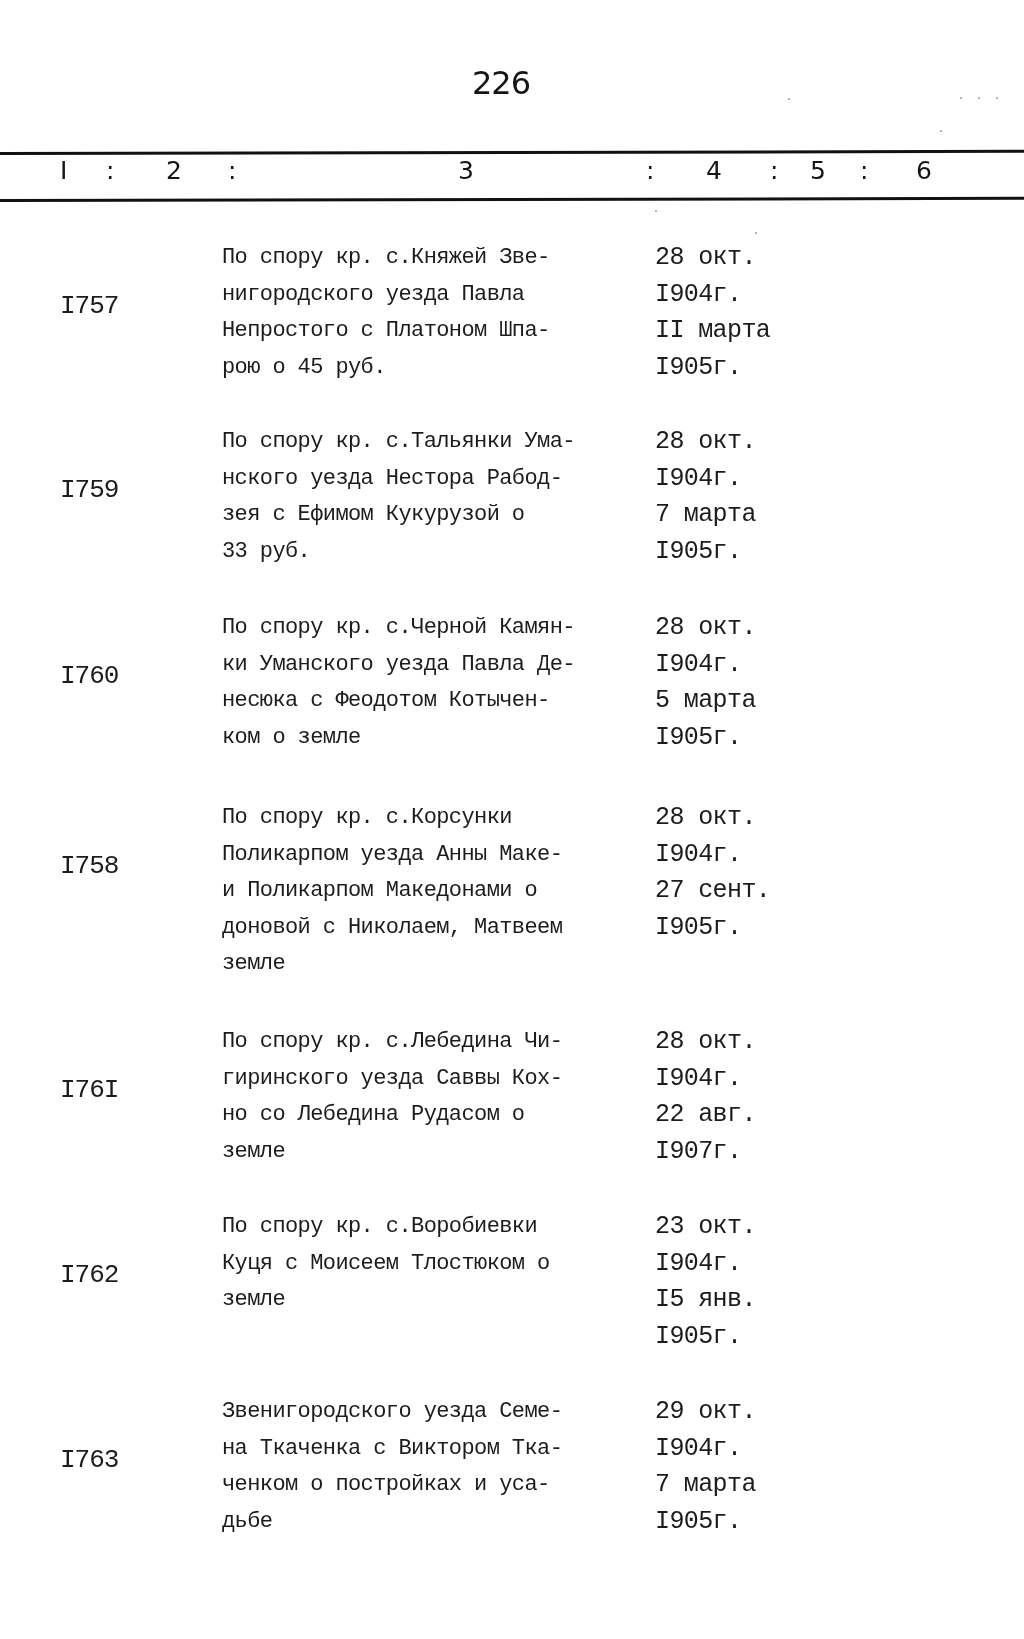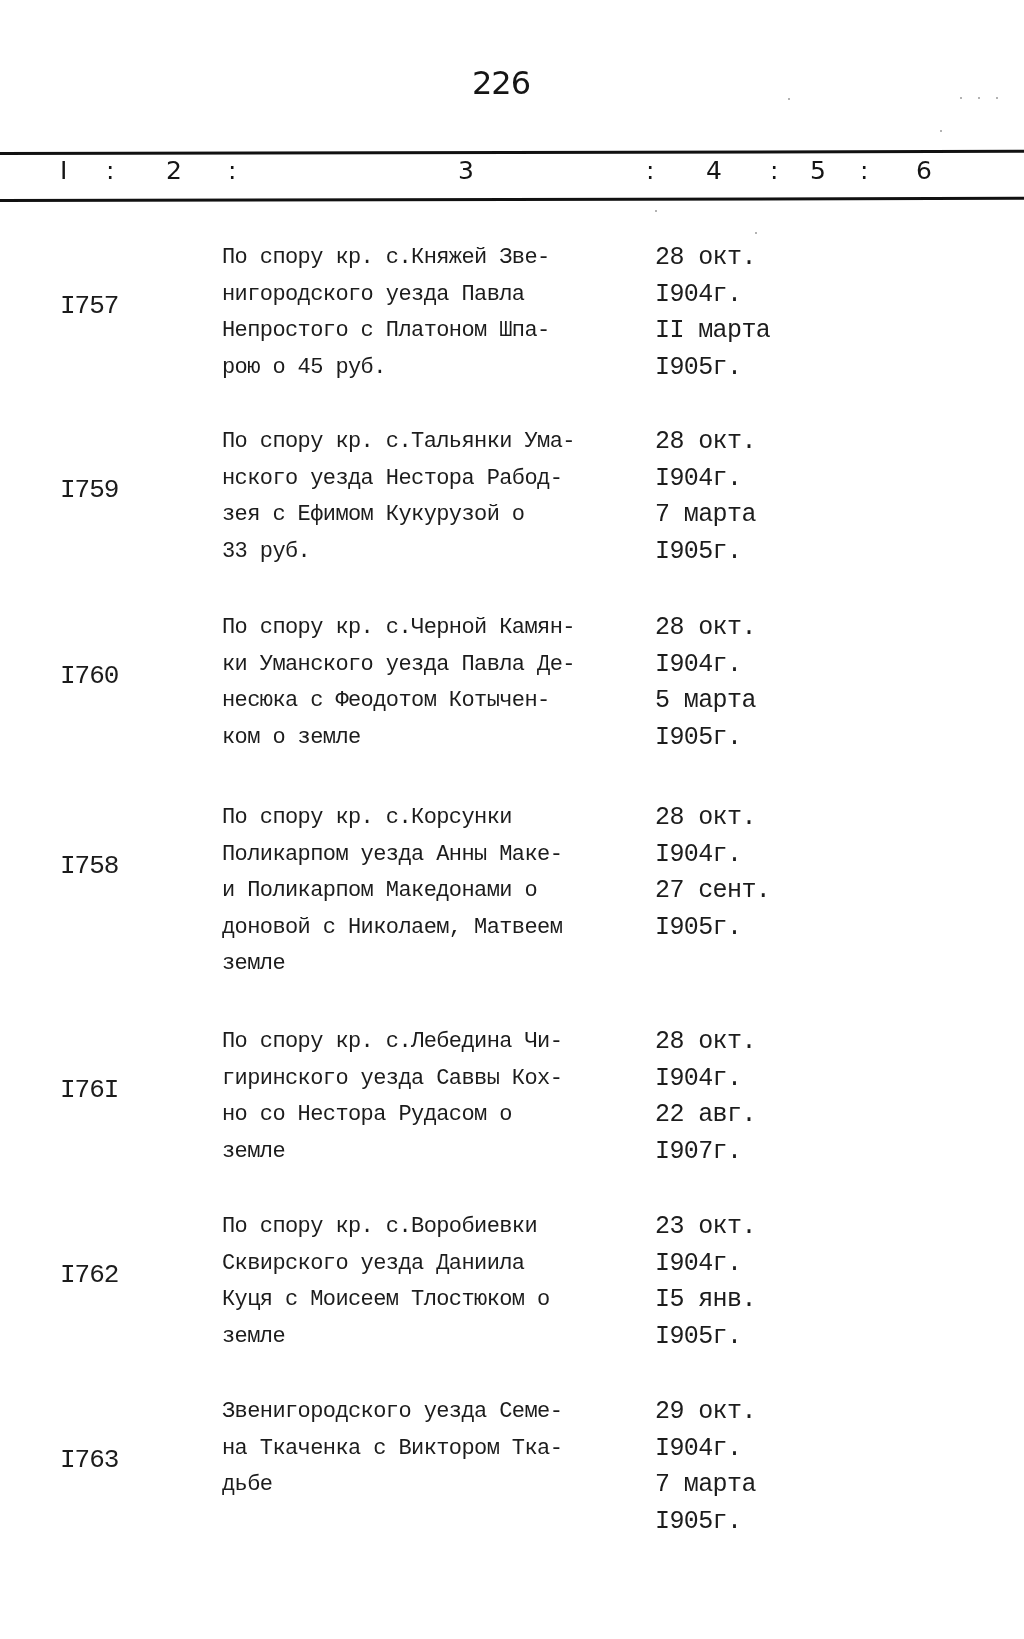--- a/index.html
+++ b/index.html
@@ -129,33 +129,33 @@
 </div>
 
 <div class="entry" style="top:800px">
   <div class="entry-number">I758</div>
   <div class="entry-desc"><div>По спору кр. с.Корсунки</div><div>Поликарпом уезда Анны Маке-</div><div>и Поликарпом Македонами о</div><div>доновой с Николаем, Матвеем</div><div>земле</div></div>
   <div class="entry-dates"><div>28 окт.</div><div>I904г.</div><div>27 сент.</div><div>I905г.</div></div>
 </div>
 
 <div class="entry" style="top:1024px">
   <div class="entry-number">I76I</div>
-  <div class="entry-desc"><div>По спору кр. с.Лебедина Чи-</div><div>гиринского уезда Саввы Кох-</div><div>но со Нестора Рудасом о</div><div>земле</div></div>
+  <div class="entry-desc"><div>По спору кр. с.Лебедина Чи-</div><div>гиринского уезда Саввы Кох-</div><div>но со Лебедина Рудасом о</div><div>земле</div></div>
   <div class="entry-dates"><div>28 окт.</div><div>I904г.</div><div>22 авг.</div><div>I907г.</div></div>
 </div>
 
 <div class="entry" style="top:1209px">
   <div class="entry-number">I762</div>
-  <div class="entry-desc"><div>По спору кр. с.Воробиевки</div><div>Сквирского уезда Даниила</div><div>Куця с Моисеем Тлостюком о</div><div>земле</div></div>
+  <div class="entry-desc"><div>По спору кр. с.Воробиевки</div><div>Куця с Моисеем Тлостюком о</div><div>земле</div></div>
   <div class="entry-dates"><div>23 окт.</div><div>I904г.</div><div>I5 янв.</div><div>I905г.</div></div>
 </div>
 
 <div class="entry" style="top:1394px">
   <div class="entry-number">I763</div>
-  <div class="entry-desc"><div>Звенигородского уезда Семе-</div><div>на Ткаченка с Виктором Тка-</div><div>дьбе</div></div>
+  <div class="entry-desc"><div>Звенигородского уезда Семе-</div><div>на Ткаченка с Виктором Тка-</div><div>ченком о постройках и уса-</div><div>дьбе</div></div>
   <div class="entry-dates"><div>29 окт.</div><div>I904г.</div><div>7 марта</div><div>I905г.</div></div>
 </div>
 
 <div class="speck" style="left:960px;top:97px"></div>
 <div class="speck" style="left:978px;top:97px"></div>
 <div class="speck" style="left:996px;top:97px"></div>
 <div class="speck" style="left:940px;top:130px"></div>
 <div class="speck" style="left:788px;top:98px"></div>
 <div class="speck" style="left:655px;top:210px"></div>
 <div class="speck" style="left:755px;top:232px"></div>

